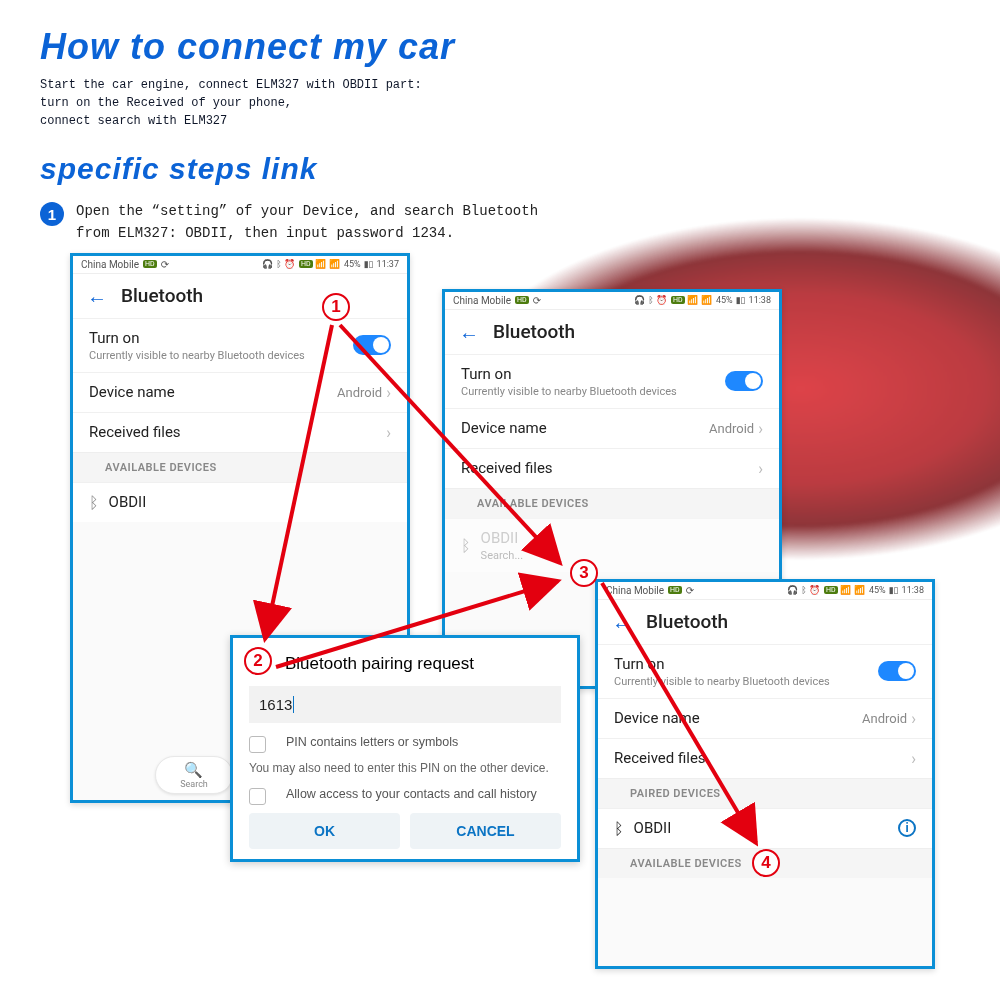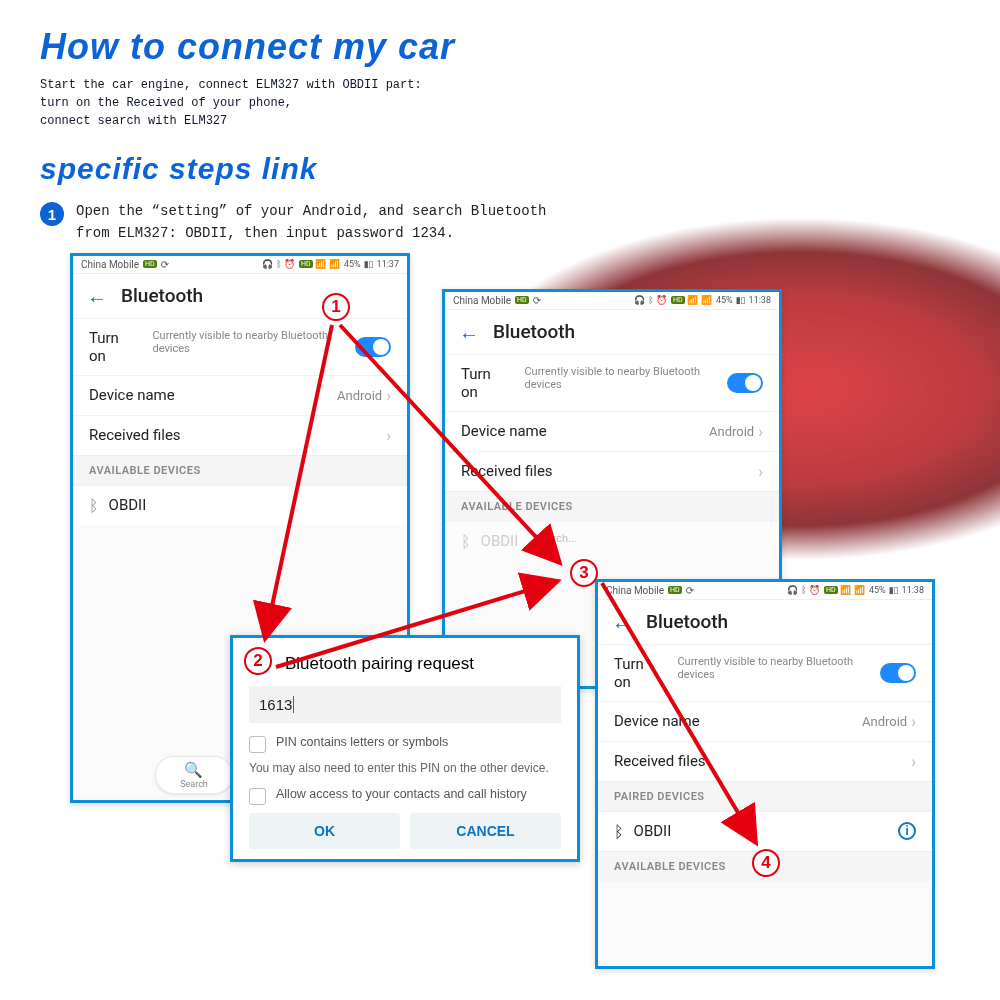--- a/index.html
+++ b/index.html
@@ -72,43 +72,43 @@
     font-size: 10px; color: #555; padding: 3px 8px; background: #fff;
     border-bottom: 1px solid #eee;
   }
   .sb-left { display: flex; gap: 4px; align-items: center; }
   .sb-right { display: flex; gap: 3px; align-items: center; font-size: 9px; }
   .sb-badge { background:#4d7c0f; color:#fff; font-size:7px; padding:0 2px; border-radius:2px; }
   .titlebar { display: flex; align-items: center; gap: 14px; padding: 10px 14px; background:#fff; }
   .back-arrow { color:#0b63d6; font-size:20px; font-weight:600; }
   .title { font-size: 19px; font-weight: 500; color:#222; }
   .row { background:#fff; border-top:1px solid #f0f0f0; padding: 10px 16px; display:flex; align-items:center; justify-content:space-between; }
-  .row-col { display:flex; flex-direction:row; gap:16px; }
+  .row-col { display:flex; flex-direction:column; gap:2px; }
   .row-label { font-size: 15px; color:#222; }
   .row-sub { font-size: 11px; color:#888; }
   .row-val { font-size:13px; color:#888; display:flex; align-items:center; gap:4px; }
   .chev { color:#bbb; font-size:16px; }
-  .section-hdr { background:#f5f5f5; color:#888; font-size:11px; letter-spacing:0.5px; padding:8px 16px; border-top:1px solid #eee; font-weight:600;}
+  .section-hdr { background:#f5f5f5; color:#888; font-size:11px; letter-spacing:0.5px; padding:8px 32px; border-top:1px solid #eee; font-weight:600;}
   .toggle { width:38px; height:20px; background:#1e88ff; border-radius:20px; position:relative; }
   .toggle::after { content:""; position:absolute; right:2px; top:2px; width:16px; height:16px; background:#fff; border-radius:50%; }
   .bt-icon { color:#888; font-size:16px; margin-right:10px; }
 
   .phone.p1 { left: 30px;  top: 0;   width: 340px; height: 550px; }
   .phone.p2 { left: 402px; top: 36px; width: 340px; height: 400px; }
   .phone.p3 { left: 555px; top: 326px; width: 340px; height: 390px; z-index:4;}
   .dialog {
     position:absolute; left:190px; top:382px; width:350px;
     background:#fff; border:3px solid #0b8fd6;
     box-shadow: 0 2px 8px rgba(0,0,0,0.2);
     padding: 16px 16px 10px 16px;
     z-index:3;
   }
   .dlg-title { font-size:17px; font-weight:500; margin-bottom:12px; margin-left:36px;}
   .dlg-input { background:#f2f2f2; padding:10px 10px; font-size:15px; color:#222; margin-bottom:12px; }
-  .dlg-row { display:flex; align-items:flex-start; gap:10px; font-size:12.5px; color:#555; margin-bottom:8px; }
+  .dlg-row { display:flex; align-items:flex-start; gap:20px; font-size:12.5px; color:#555; margin-bottom:8px; }
   .chk { width:17px; height:17px; border:1.5px solid #bbb; border-radius:3px; flex:0 0 auto; margin-top:1px;}
   .dlg-note { font-size:12px; color:#666; margin:2px 0 12px 0; }
   .dlg-btns { display:flex; gap:10px; }
   .dlg-btn { flex:1; text-align:center; padding:10px 0; background:#eef3f6; color:#0b74c4; font-weight:600; border-radius:4px; font-size:14px;}
 
   .circ {
     position:absolute; width:28px; height:28px; border:2.5px solid #e3000f;
     border-radius:50%; color:#e3000f; font-weight:700; font-size:17px;
     display:flex; align-items:center; justify-content:center;
     background: rgba(255,255,255,0.9);
@@ -140,21 +140,21 @@
     <div>Start the car engine, connect ELM327 with OBDII part:</div>
     <div>turn on the Received of your phone,</div>
     <div>connect search with ELM327</div>
   </div>
 
   <div class="h2">specific steps link</div>
 
   <div class="step-row">
     <div class="step-bullet">1</div>
     <div class="step-text">
-      <div>Open the “setting” of your Android, and search Bluetooth</div>
+      <div>Open the “setting” of your Device, and search Bluetooth</div>
       <div>from ELM327: OBDII, then input password 1234.</div>
     </div>
   </div>
 
   <div class="panels">
 
     <div class="phone p1">
       <div class="statusbar">
         <div class="sb-left">
           <span>China Mobile</span>

